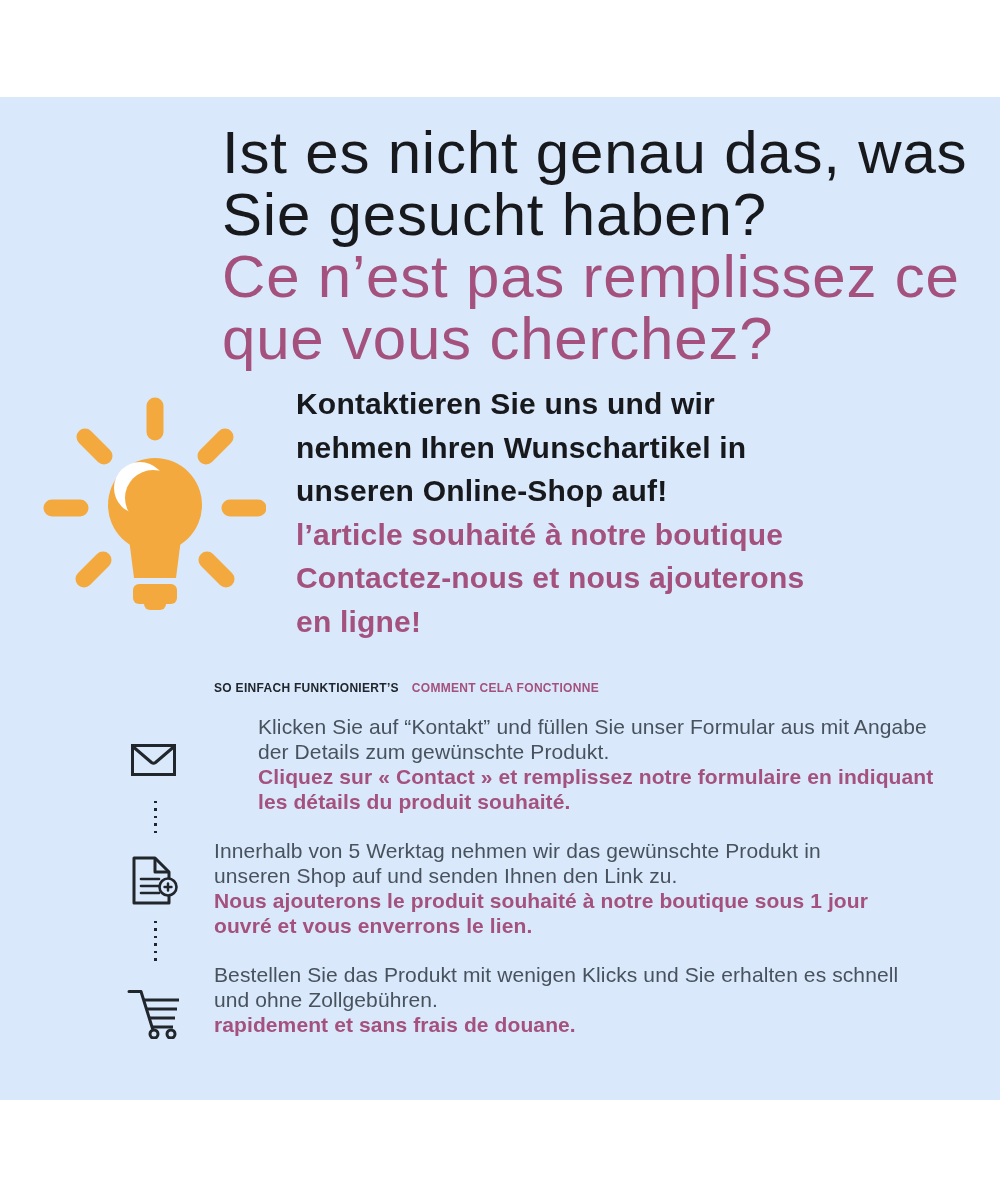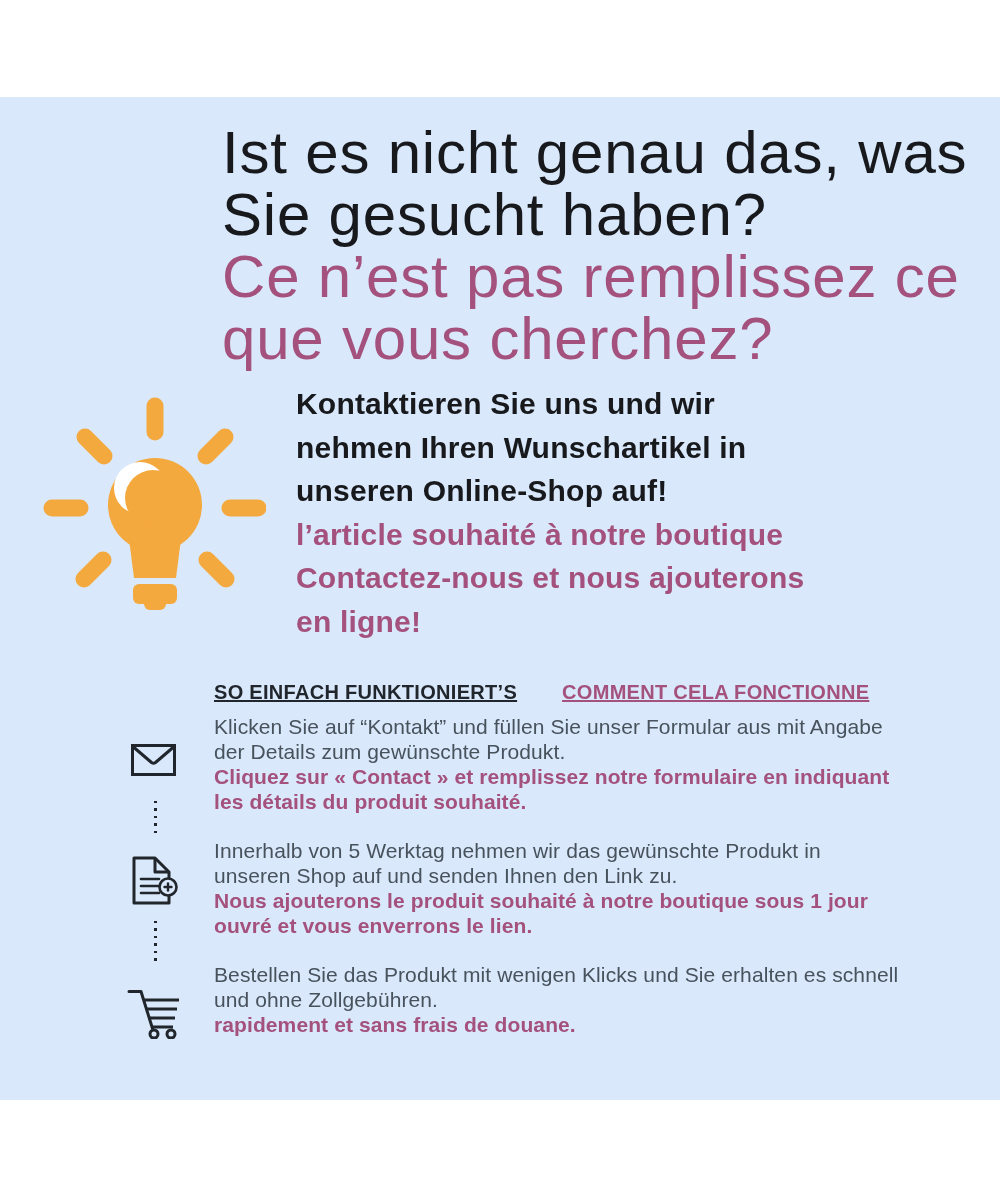--- a/index.html
+++ b/index.html
@@ -47,40 +47,39 @@
     font-weight: bold;
     letter-spacing: 0.2px;
     white-space: nowrap;
   }
   .i-de { color: var(--heading, #17191c); }
   .i-fr { color: var(--accent_purple, #a4517d); }
 
   
   .how { position: absolute; left: 214px; top: 681px; display: flex; gap: 13px; }
   .how span {
-    font-size: 20px;
+    font-size: 12px;
     font-weight: bold;
     letter-spacing: 0.3px;
     white-space: nowrap;
-    text-decoration: underline;
   }
   .how-de { color: var(--icon_dark, #20262b); }
-  .how-fr { color: var(--accent_purple, #a4517d); margin-left: 32px; }
+  .how-fr { color: var(--accent_purple, #a4517d); }
 
   
   .step-text { position: absolute; left: 214px; }
   .step-text div {
     font-size: 21px;
     line-height: 25px;
     white-space: nowrap;
     letter-spacing: 0.1px;
   }
   .s-de { color: var(--body_text, #47525c); font-weight: normal; }
   .s-fr { color: var(--accent_purple, #a4517d); font-weight: bold; }
-  #step1-text { top: 714px; }
+  #step1-text { top: 714px; margin-left: 44px; }
   #step2-text { top: 838px; }
   #step3-text { top: 962px; }
 
   .step-icon { position: absolute; color: var(--icon_dark, #20262b); }
   #icon-envelope { left: 131px; top: 744px; }
   #icon-doc      { left: 128px; top: 856px; }
   #icon-cart     { left: 126px; top: 987px; }
 
   .connector {
     position: absolute;

